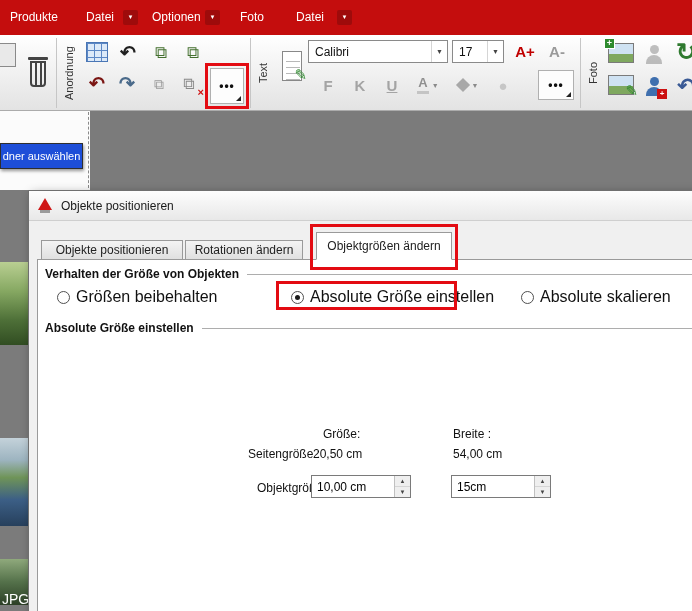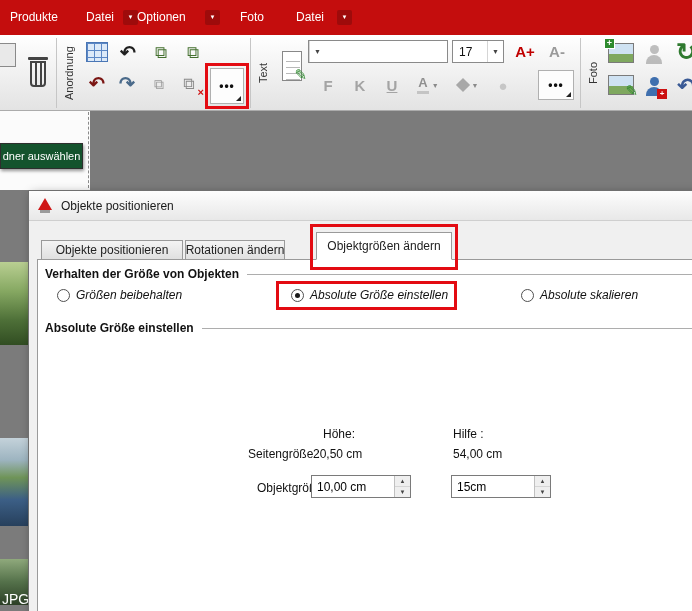--- a/index.html
+++ b/index.html
@@ -33,21 +33,21 @@
   .badge-plus-red { position:absolute; right:-4px; bottom:-3px; width:10px; height:10px; background:#cc1111; color:#fff; font-size:8px; line-height:10px; text-align:center; font-weight:bold; }
   .person { position:relative; width:18px; }
   .person-head { width:9px; height:9px; border-radius:50%; margin:0 auto; }
   .person-body { width:16px; height:9px; border-radius:8px 8px 0 0; margin:1px auto 0; }
   .diamond { width:10px; height:10px; background:#a8a8a8; transform:rotate(45deg); }
   .colorA-letter { font-weight:bold; font-size:13px; color:#909090; border-bottom:3px solid #c4c4c4; line-height:1.1; padding:0 1px; }
 
   
   #left-panel { position:absolute; left:0; top:111px; width:90px; height:79px; background:#fbfbfb; z-index:5; }
   #dash-line { position:absolute; left:88px; top:112px; height:76px; border-left:1px dashed #8a8a8a; z-index:6; }
-  #folder-btn { position:absolute; left:0; top:143px; width:83px; height:26px; background:#14532d; border:1px solid #2e2e2e; color:#fff; font-size:11px; display:flex; align-items:center; justify-content:center; z-index:7; box-shadow:1px 2px 3px rgba(0,0,0,.4); white-space:nowrap; overflow:hidden; }
+  #folder-btn { position:absolute; left:0; top:143px; width:83px; height:26px; background:#1d4ed8; border:1px solid #2e2e2e; color:#fff; font-size:11px; display:flex; align-items:center; justify-content:center; z-index:7; box-shadow:1px 2px 3px rgba(0,0,0,.4); white-space:nowrap; overflow:hidden; }
   .thumb { position:absolute; left:0; width:28px; z-index:4; }
   #thumb-1 { top:262px; height:83px; background:linear-gradient(180deg,#b9cf92 0%,#86a862 35%,#4e7038 70%,#314d22 100%); }
   #thumb-2 { top:438px; height:88px; background:linear-gradient(180deg,#c4d2da 0%,#9db4c0 25%,#6f9458 45%,#3c5f86 70%,#27405c 100%); }
   #thumb-3 { top:559px; height:46px; background:linear-gradient(180deg,#8fa97c 0%,#54714a 50%,#2c3f26 100%); }
   #jpg-label { position:absolute; left:2px; top:591px; color:#fff; font-size:14px; z-index:8; }
 
   
   #dialog { position:absolute; left:28px; top:190px; width:680px; height:440px; background:#f0f0f0; border:1px solid #6f6f6f; box-shadow:4px 4px 10px rgba(0,0,0,.45); z-index:30; }
   #dlg-titlebar { position:absolute; left:0; top:0; width:100%; height:30px; background:linear-gradient(#fdfdfd,#e8e8e8); border-bottom:1px solid #cfcfcf; display:flex; align-items:center; }
   #dlg-app-icon { width:16px; height:16px; margin:0 8px; position:relative; }
@@ -55,41 +55,41 @@
   #dlg-app-icon::after { content:""; position:absolute; left:3px; bottom:1px; width:10px; height:3px; background:#9a9a9a; }
   #dlg-title { font-size:12px; color:#1a1a1a; }
   .tab { position:absolute; border:1px solid #9a9a9a; background:linear-gradient(#f4f4f4,#e0e0e0); font-size:12px; display:flex; align-items:center; justify-content:center; color:#222; white-space:nowrap; }
   .tab.active { background:#fff; border-bottom:1px solid #fff; z-index:6; }
   #tab-panel { position:absolute; left:8px; top:68px; width:672px; height:372px; background:#fff; border:1px solid #9a9a9a; z-index:2; }
   .ghead { position:absolute; display:flex; align-items:center; font-weight:bold; font-size:12px; color:#111; z-index:3; white-space:nowrap; }
   .ghead .hline { height:1px; background:#adadad; flex:1; margin-left:8px; }
   .radio { position:absolute; display:flex; align-items:center; gap:6px; z-index:3; white-space:nowrap; }
   .radio-circle { width:13px; height:13px; border:1px solid #505050; border-radius:50%; background:#fff; position:relative; flex:0 0 auto; }
   .radio-circle.sel::after { content:""; position:absolute; left:3px; top:3px; width:5px; height:5px; background:#1a1a1a; border-radius:50%; }
-  .radio-label { font-size:12px; color:#111;font-style:italic; }
+  .radio-label { font-size:16px; color:#111; }
   .flabel { position:absolute; font-size:12px; color:#111; z-index:3; white-space:nowrap; }
   .spinbox { position:absolute; width:100px; height:23px; background:#fff; border:1px solid #7a7a7a; display:flex; align-items:center; z-index:3; }
   .spin-val { flex:1; font-size:12px; padding-left:5px; }
   .spin-btns { width:16px; height:100%; display:flex; flex-direction:column; border-left:1px solid #c0c0c0; }
   .spin-up, .spin-down { flex:1; font-size:6px; display:flex; align-items:center; justify-content:center; background:#efefef; color:#444; }
   .spin-up { border-bottom:1px solid #d5d5d5; }
 
   
   .redbox { position:absolute; border:3px solid #e30b12; z-index:60; pointer-events:none; }
 </style>
 </head>
 <body>
 
 <div id="screen">
 
   <div id="menubar">
     <span class="menu-item" style="left:10px">Produkte</span>
     <span class="menu-item" style="left:86px">Datei</span>
     <span class="menu-arrow" style="left:123px">▼</span>
-    <span class="menu-item" style="left:137px">Optionen</span>
+    <span class="menu-item" style="left:152px">Optionen</span>
     <span class="menu-arrow" style="left:205px">▼</span>
     <span class="menu-item" style="left:240px">Foto</span>
     <span class="menu-item" style="left:296px">Datei</span>
     <span class="menu-arrow" style="left:337px">▼</span>
   </div>
 
   <div id="toolbar">
 
     <div class="tbtn" style="left:-6px;top:6px;width:26px;height:28px">
       <div style="width:18px;height:24px;background:#e9e9e9;border:1px solid #8a8a8a"></div>
@@ -134,20 +134,21 @@
 
     <div class="sep" style="left:250px"></div>
     <div class="vlabel" style="left:252px">Text</div>
 
     <div class="tbtn" style="left:278px;top:11px;width:28px;height:40px">
       <div class="page-ico">
         <span class="pencil-overlay">✎</span>
       </div>
     </div>
     <div class="combo" style="left:308px;top:5px;width:140px;height:23px">
+      <span class="combo-val">Calibri</span>
       <span class="combo-arr">▼</span>
     </div>
     <div class="combo" style="left:452px;top:5px;width:52px;height:23px">
       <span class="combo-val">17</span>
       <span class="combo-arr">▼</span>
     </div>
     <div class="tbtn" style="left:510px;top:3px;width:30px;height:26px;font-weight:bold;font-size:15px;color:#c00000">
       <span>A+</span>
     </div>
     <div class="tbtn" style="left:542px;top:3px;width:30px;height:26px;font-weight:bold;font-size:15px;color:#9a9a9a">
@@ -223,21 +224,21 @@
 
   <div id="dialog">
     <div id="dlg-titlebar">
       <div id="dlg-app-icon"></div>
       <span id="dlg-title">Objekte positionieren</span>
     </div>
 
     <div class="tab" style="left:12px;top:49px;width:142px;height:20px">
       <span>Objekte positionieren</span>
     </div>
-    <div class="tab" style="left:156px;top:49px;width:100px;height:20px">
+    <div class="tab" style="left:156px;top:49px;width:118px;height:20px">
       <span>Rotationen ändern</span>
     </div>
     <div class="tab active" style="left:287px;top:41px;width:136px;height:28px">
       <span>Objektgrößen ändern</span>
     </div>
 
     <div id="tab-panel"></div>
 
     <div class="ghead" style="left:16px;top:76px;width:656px">
       <span>Verhalten der Größe von Objekten</span>
@@ -255,22 +256,22 @@
     <div class="radio" style="left:492px;top:97px">
       <span class="radio-circle"></span>
       <span class="radio-label">Absolute skalieren</span>
     </div>
 
     <div class="ghead" style="left:16px;top:130px;width:656px">
       <span>Absolute Größe einstellen</span>
       <span class="hline"></span>
     </div>
 
-    <span class="flabel" style="left:294px;top:236px">Höhe:</span>
-    <span class="flabel" style="left:424px;top:236px">Hilfe :</span>
+    <span class="flabel" style="left:294px;top:236px">Größe:</span>
+    <span class="flabel" style="left:424px;top:236px">Breite :</span>
 
     <span class="flabel" style="left:219px;top:256px">Seitengröße :</span>
     <span class="flabel" style="left:284px;top:256px">20,50 cm</span>
     <span class="flabel" style="left:424px;top:256px">54,00 cm</span>
 
     <span class="flabel" style="left:228px;top:290px">Objektgröße:</span>
 
     <div class="spinbox" style="left:282px;top:284px">
       <span class="spin-val">10,00 cm</span>
       <span class="spin-btns">

